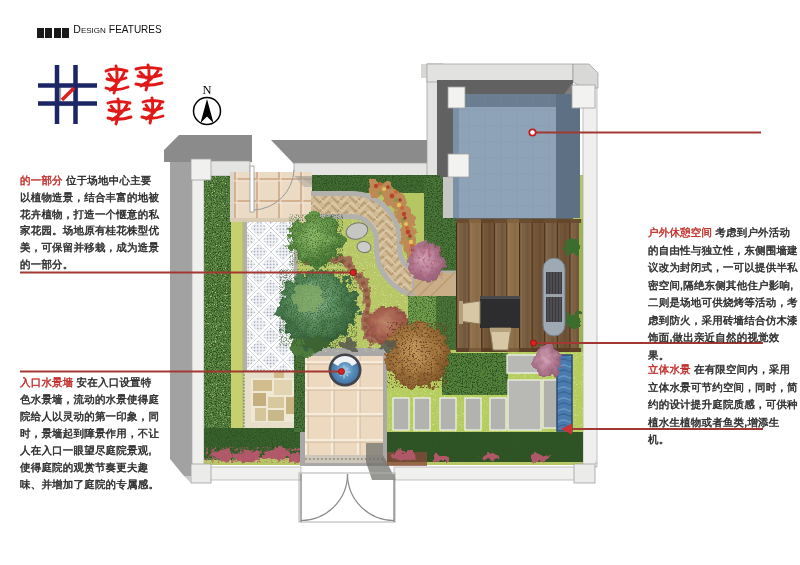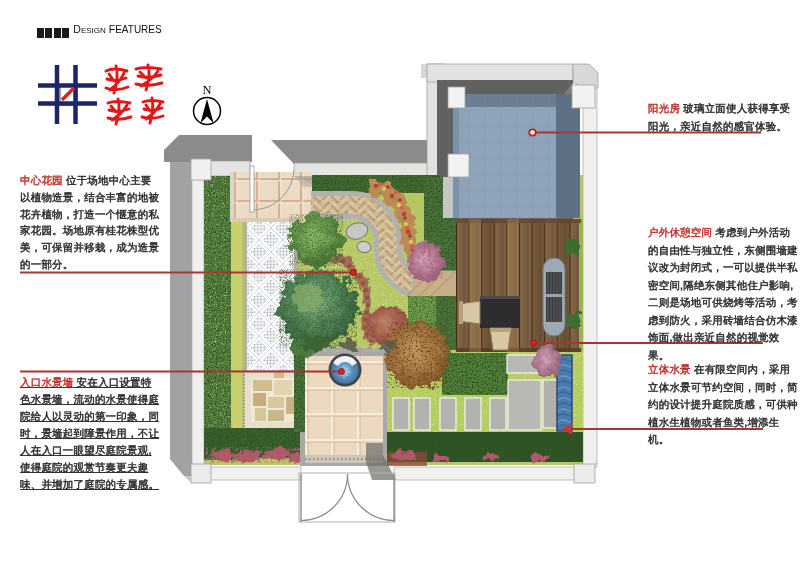--- a/index.html
+++ b/index.html
@@ -544,22 +544,21 @@
 <circle cx="532.5" cy="132.5" r="3.2" fill="#fff" stroke="#c02020" stroke-width="1.8"></circle>
 <circle cx="533.5" cy="343" r="3" fill="#e02020" stroke="#8a1a1a" stroke-width="1"></circle>
 <polygon points="561,429 572,423.5 572,434.5" fill="#c33"></polygon>
 </g>
 </svg>
 
 <div style="position:absolute;left:37px;top:24px;">
 <span style="display:inline-block;width:7px;height:10px;background:#1a1a1a;margin-right:1.3px;"></span><span style="display:inline-block;width:7px;height:10px;background:#1a1a1a;margin-right:1.3px;"></span><span style="display:inline-block;width:7px;height:10px;background:#1a1a1a;margin-right:1.3px;"></span><span style="display:inline-block;width:7px;height:10px;background:#1a1a1a;"></span>
 <span style="font-size:10.5px;color:#111;vertical-align:top;position:relative;top:-1px;">D<span style="font-size:8px;margin-top:12px;">ESIGN</span> F<span style="font-size:10px;">EATURES</span></span></div>
 
-<div class="note" style="left:20px;top:172px;line-height:16.8px;"><span class="lbl">中心花园</span> 位于场地中心主要<br>以植物造景，结合丰富的地被<br>花卉植物，打造一个惬意的私<br>家花园。场地原有桂花株型优<br>美，可保留并移栽，成为造景<br>的一部分。</div>
-
-<div class="note" style="left:20px;top:374px;line-height:17px;text-decoration:underline;"><span class="lbl">入口水景墙</span> 安在入口设置特<br>色水景墙，流动的水景使得庭<br>院给人以灵动的第一印象，同<br>时，景墙起到障景作用，不让<br>人在入口一眼望尽庭院景观,<br>使得庭院的观赏节奏更夫趣<br>味、并增加了庭院的专属感。</div>
-
-<div class="note" style="left:648px;top:100px;line-height:17.5px;"><span class="lbl">阳光房</span> 玻璃立面使人获得享受<br>阳光，亲近自然的感官体验。</div>
+<div class="note" style="left:20px;top:172px;line-height:16.8px;"><span class="lbl">的一部分</span> 位于场地中心主要<br>以植物造景，结合丰富的地被<br>花卉植物，打造一个惬意的私<br>家花园。场地原有桂花株型优<br>美，可保留并移栽，成为造景<br>的一部分。</div>
+
+<div class="note" style="left:20px;top:374px;line-height:17px;"><span class="lbl">入口水景墙</span> 安在入口设置特<br>色水景墙，流动的水景使得庭<br>院给人以灵动的第一印象，同<br>时，景墙起到障景作用，不让<br>人在入口一眼望尽庭院景观,<br>使得庭院的观赏节奏更夫趣<br>味、并增加了庭院的专属感。</div>
+
 
 <div class="note" style="left:648px;top:361px;line-height:17.5px;"><span class="lbl">立体水景</span> 在有限空间内，采用<br>立体水景可节约空间，同时，简<br>约的设计提升庭院质感，可供种<br>植水生植物或者鱼类,增添生机。</div>
 
 <div class="note" style="left:648px;top:224px;line-height:17.5px;"><span class="lbl">户外休憩空间</span> 考虑到户外活动<br>的自由性与独立性，东侧围墙建<br>议改为封闭式，一可以提供半私<br>密空间,隔绝东侧其他住户影响,<br>二则是场地可供烧烤等活动，考<br>虑到防火，采用砖墙结合仿木漆<br>饰面,做出亲近自然的视觉效果。</div>
 </div>
 
 </body></html>

